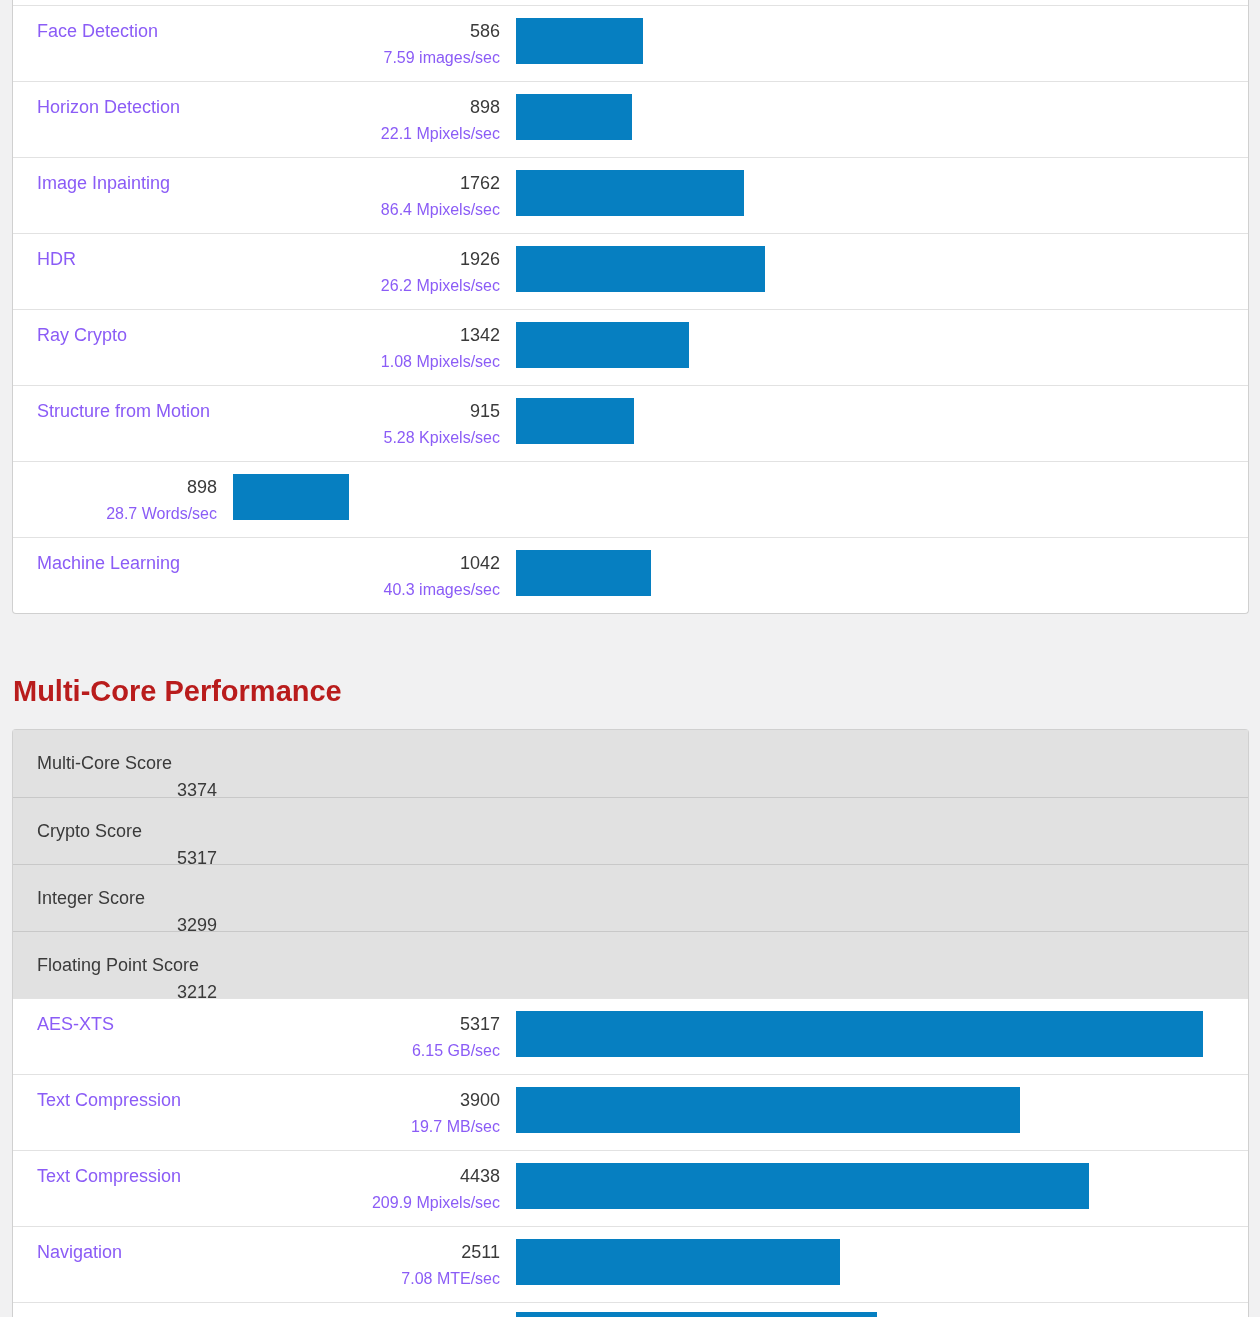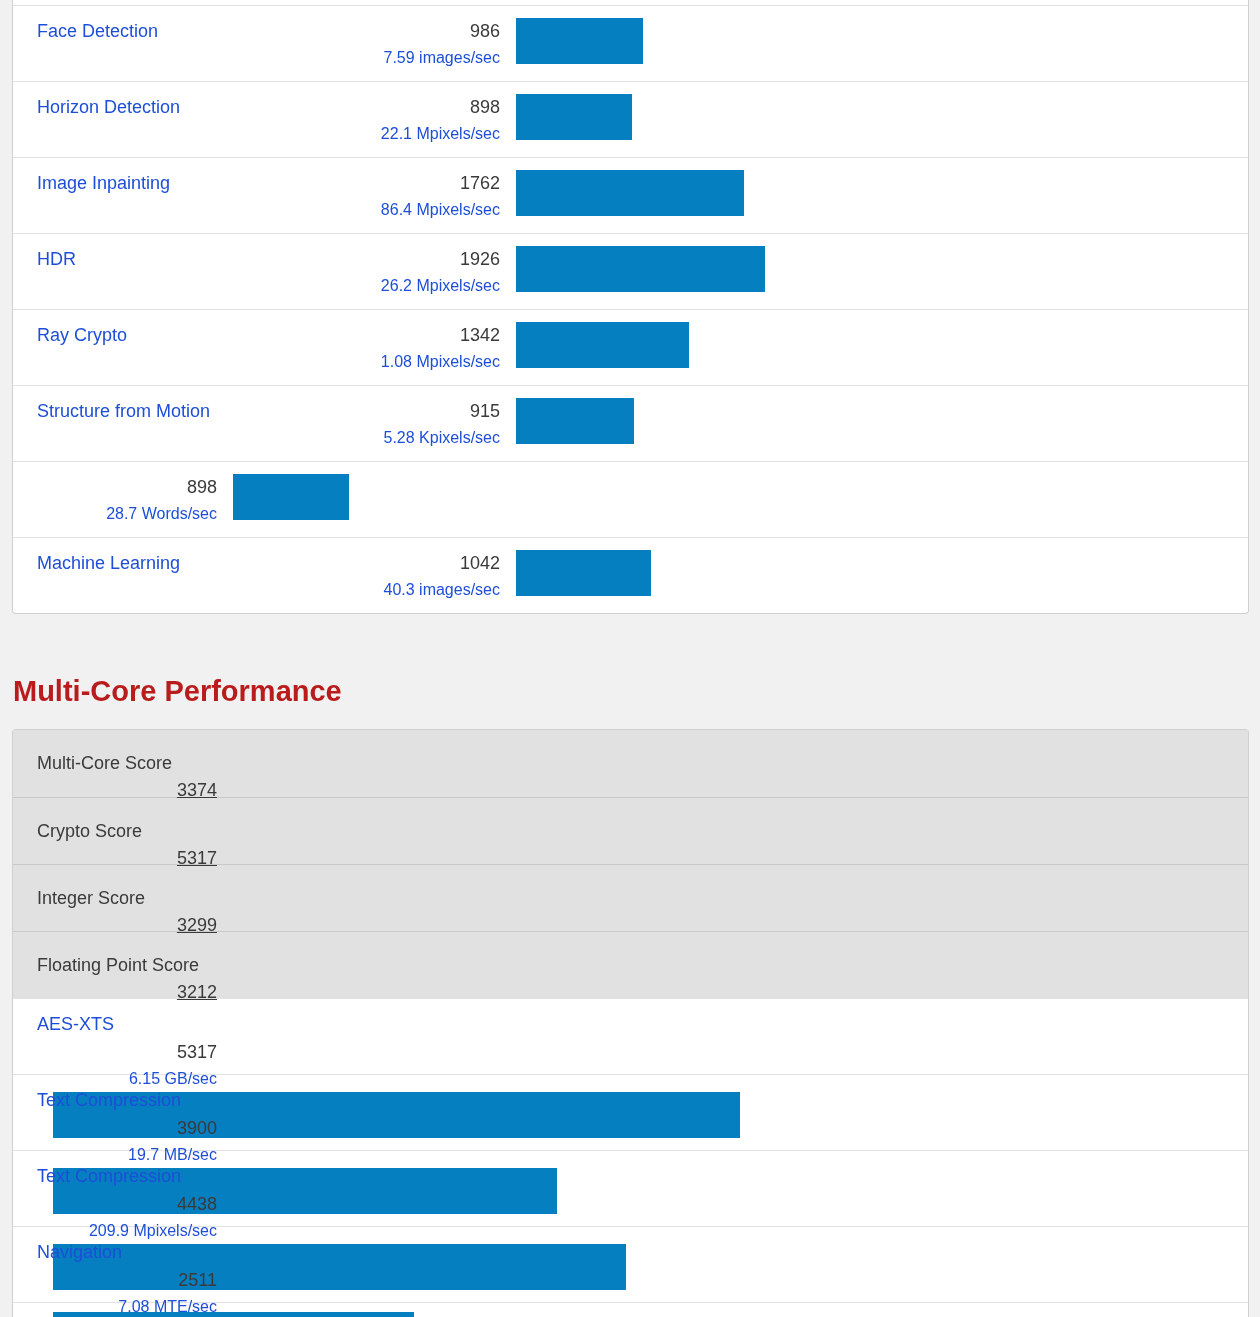--- a/index.html
+++ b/index.html
@@ -29,26 +29,26 @@
 
   .stub { height: 5px; padding: 0; }
   .card1 .row + .row { border-top: 1px solid #e2e2e2; }
 
   
   .bench { height: 76px; padding-top: 11px; }
   .bench .name {
     flex: 1;
     font-size: 18px;
     line-height: 28px;
-    color: #1d4ed8;
+    color: #8b5cf6;
     white-space: nowrap;
   }
   .bench .scores { width: 180px; text-align: right; }
   .bench .score { font-size: 18px; line-height: 28px; color: #3a3a3a; }
-  .bench .rate  { font-size: 16px; line-height: 25px; color: #1d4ed8; white-space: nowrap; }
+  .bench .rate  { font-size: 16px; line-height: 25px; color: #8b5cf6; white-space: nowrap; }
   .barbox { width: 724px; padding-left: 16px; }
   .bar {
     height: 46px;
     margin-top: 1px;
     background: #067fc1;
   }
 
   
   .section-heading {
     margin: 59px 1px 20px 1px;
@@ -71,44 +71,43 @@
     font-size: 18px;
     line-height: 27px;
     color: #3a3a3a;
   }
   .summary .scores {
     width: 180px;
     text-align: right;
     font-size: 18px;
     line-height: 27px;
     color: #3a3a3a;
-    text-decoration: underline;
-  }
-
-  .card2 .bench { border-top: 1px solid #e2e2e2; flex-direction: column; }
+  }
+
+  .card2 .bench { border-top: 1px solid #e2e2e2; }
 
   
   .partial {
     height: 15px;
     padding-top: 9px;
     border-top: 1px solid #e2e2e2;
     overflow: hidden;
   }
 </style>
 </head>
 <body>
 
 <div class="page">
 
   <section class="card card1">
     <div class="row stub"></div>
   <div class="row bench">
         <div class="name">Face Detection</div>
         <div class="scores">
-          <div class="score">986</div>
+          <div class="score">586</div>
           <div class="rate">7.59 images/sec</div>
         </div>
         <div class="barbox">
           <div class="bar" style="width: 127px;"></div>
         </div>
       </div>
       <div class="row bench">
         <div class="name">Horizon Detection</div>
         <div class="scores">
           <div class="score">898</div>

